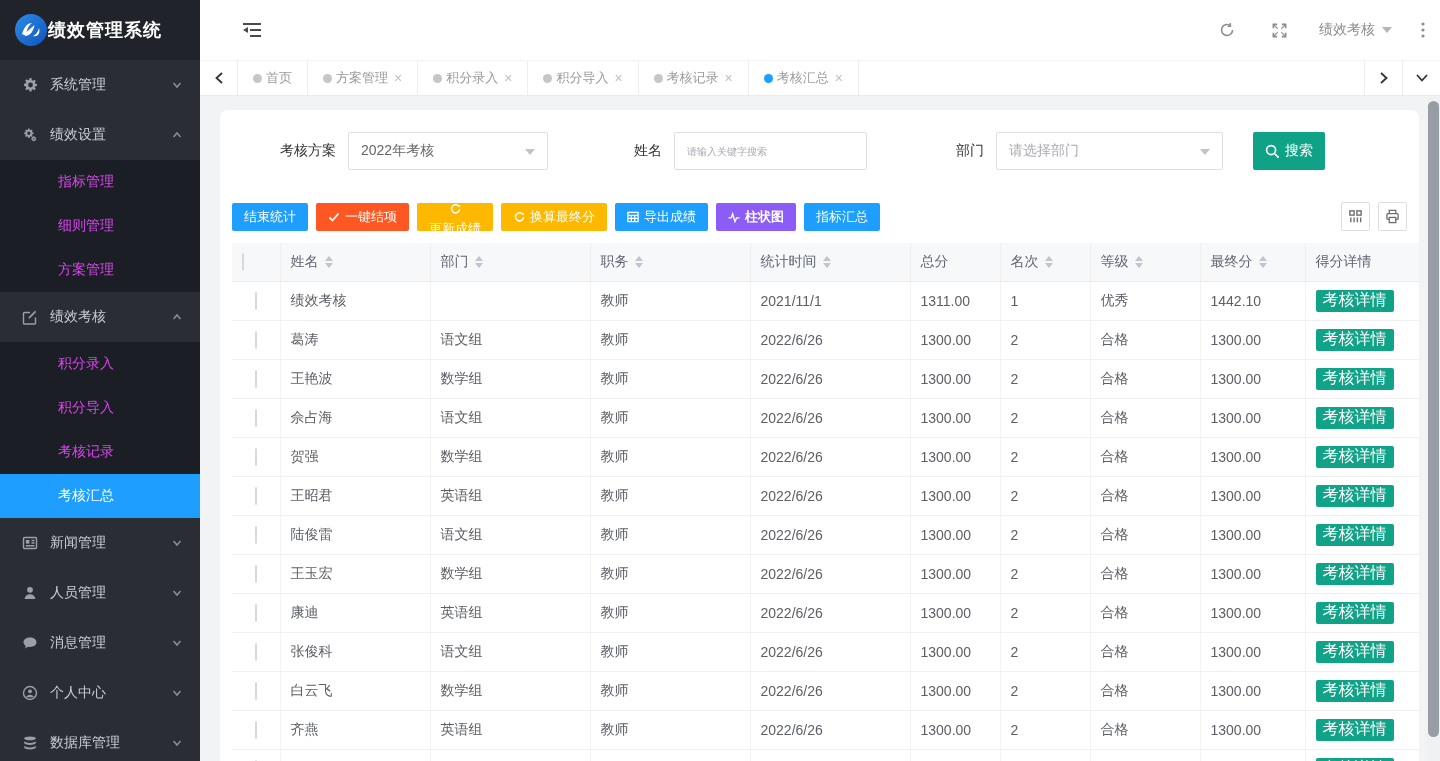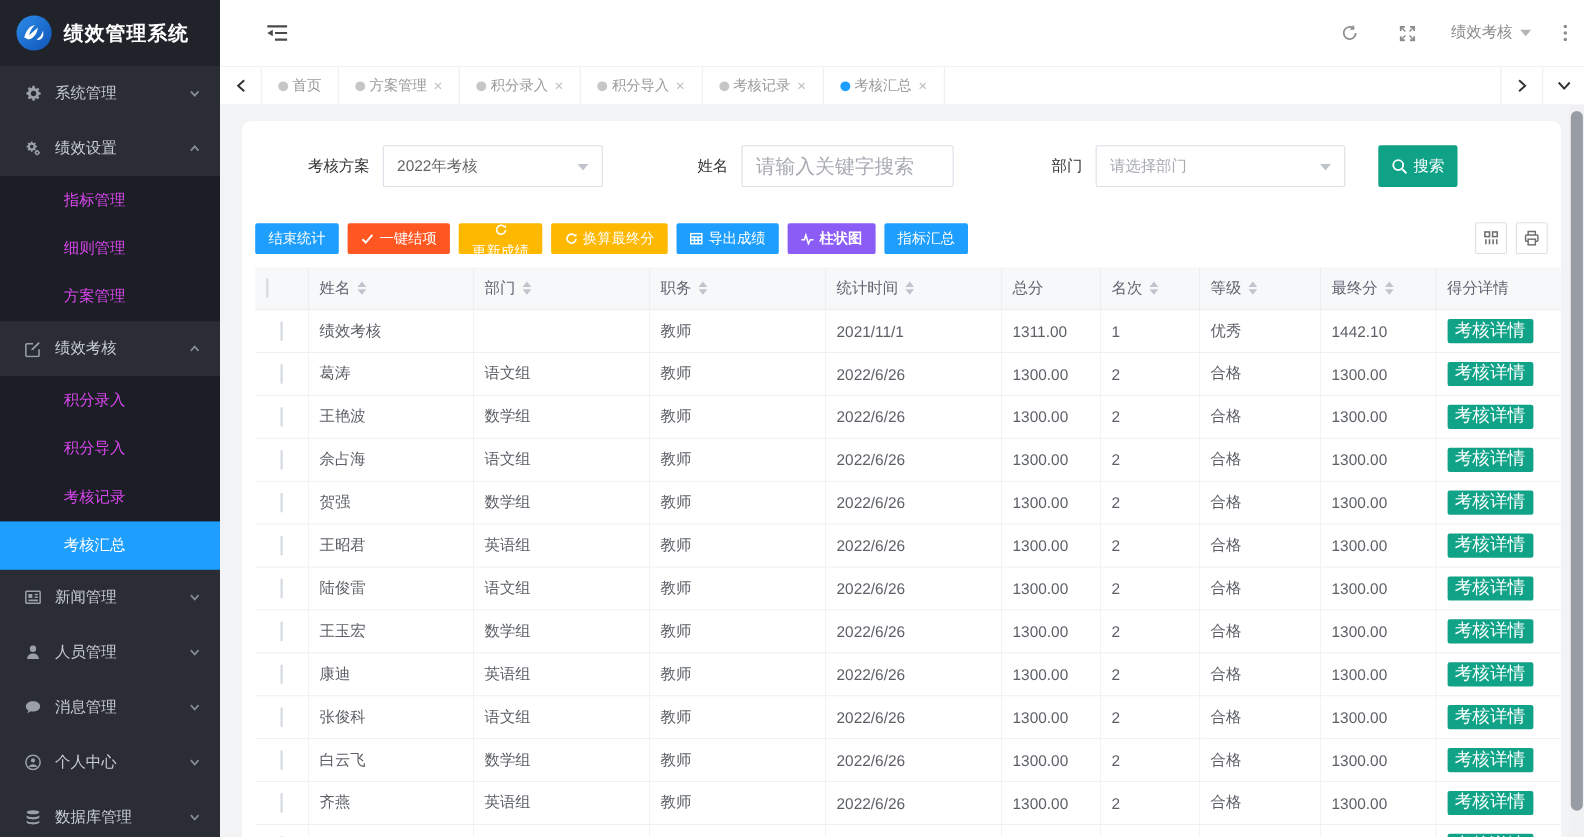--- a/index.html
+++ b/index.html
@@ -2,21 +2,21 @@
 <html><head>
 <meta charset="utf-8">
 <style>
   * { margin:0; padding:0; box-sizing:border-box; }
   html,body { background:#fff; }
   body { font-family:"Liberation Sans","DejaVu Sans",sans-serif; }
   .app { position:relative; width:1440px; height:761px; overflow:hidden; background:#F2F3F5; }
 
   
   .sidebar { position:absolute; left:0; top:0; width:200px; height:761px; background:#2A2D34; overflow:hidden; z-index:5; }
-  .logo-bar { height:60px; background:#20232A; display:flex; align-items:center; padding-left:14px; gap:10px; }
+  .logo-bar { height:60px; background:#20232A; display:flex; align-items:center; padding-left:14px; }
   .logo-mark { width:34px; height:34px; flex:0 0 auto; }
   .logo-title { color:#fff; font-size:18px; font-weight:bold; letter-spacing:1px; }
   .nav-group { height:50px; display:flex; align-items:center; padding:0 18px 0 22px; color:#C8CCD4; font-size:14px; cursor:pointer; }
   .nav-group .g-icon { width:16px; height:16px; margin-right:12px; color:#9A9FA8; flex:0 0 auto; }
   .nav-group .g-label { flex:1; }
   .nav-group .g-chevron { width:10px; height:10px; color:#878C96; }
   .submenu { background:#1B1E24; }
   .sub-item { height:44px; display:flex; align-items:center; padding-left:58px; font-size:14px; color:#d946ef; cursor:pointer; }
   .sub-item.active { background:#1E9FFF; color:#fff; }
 
@@ -41,21 +41,21 @@
 
   
   .content { position:absolute; left:200px; top:97px; width:1240px; height:664px; background:#F2F3F5; }
   .card { position:absolute; left:20px; top:13px; width:1199px; height:651px; background:#fff; border-radius:8px 8px 0 0; overflow:hidden; }
 
   .filter-row { display:flex; align-items:center; margin:22px 0 0 60px; }
   .f-label { font-size:14px; color:#333; margin-right:12px; }
   .select-box { position:relative; width:200px; height:38px; border:1px solid #DCDFE6; border-radius:2px; display:flex; align-items:center; padding:0 26px 0 12px; font-size:14px; color:#666; cursor:pointer; background:#fff;text-align:center; }
   .select-box .ph { color:#A8ABB2; }
   .select-box .sel-caret { position:absolute; right:12px; top:16px; width:0; height:0; border-left:5px solid transparent; border-right:5px solid transparent; border-top:6px solid #C0C4CC; }
-  .text-input { width:193px; height:38px; border:1px solid #DCDFE6; border-radius:2px; padding:0 12px; font-size:18px; color:#333; font-family:inherit; }
+  .text-input { width:193px; height:38px; border:1px solid #DCDFE6; border-radius:2px; padding:0 12px; font-size:10px; color:#333; font-family:inherit; }
   .text-input::placeholder { color:#A8ABB2; }
   .search-btn { margin-left:30px; height:38px; width:72px; background:#0FA287; border:none; border-radius:2px; color:#fff; font-size:14px; display:flex; align-items:center; justify-content:center; gap:5px; cursor:pointer; font-family:inherit; }
 
   .toolbar-row { display:flex; align-items:center; margin:32px 12px 0 12px; }
   .t-btn { height:28px; border:none; border-radius:2px; color:#fff; font-size:13px; padding:0 12px; margin-right:8px; display:flex; align-items:center; gap:5px; cursor:pointer; font-family:inherit; }
   .tool-right { margin-left:auto; display:flex; gap:8px; }
   .mini-btn { width:29px; height:29px; border:1px solid #DCDFE6; border-radius:2px; background:#fff; display:flex; align-items:center; justify-content:center; color:#6E6E6E; cursor:pointer; }
 
   table.grid { width:1187px; margin:12px 0 0 12px; border-collapse:collapse; table-layout:fixed; }
   .grid th { height:38px; background:#F7F8FA; font-weight:normal; font-size:14px; color:#5F6470; text-align:left; padding:0 10px; border-right:1px solid #EFEFEF; border-bottom:1px solid #EBEBEB; }

